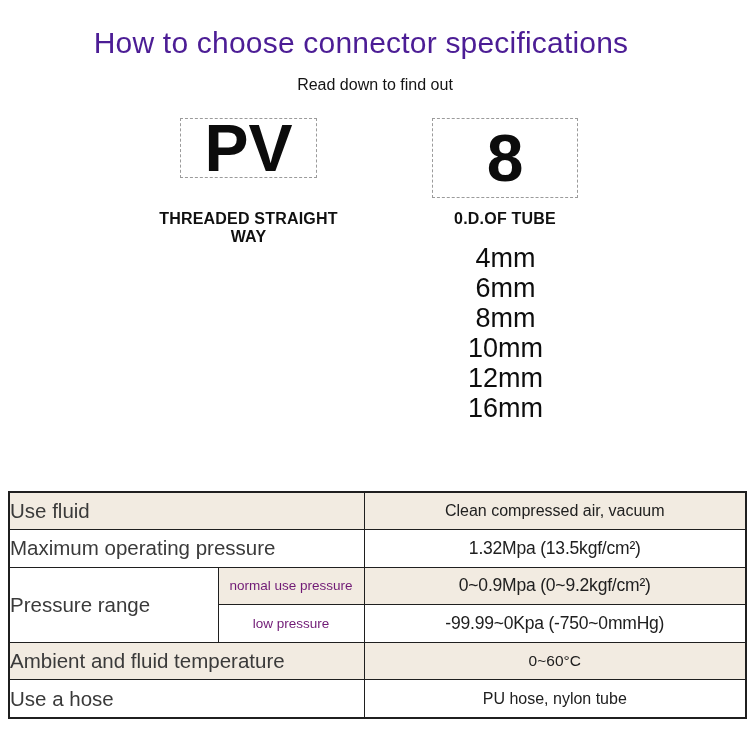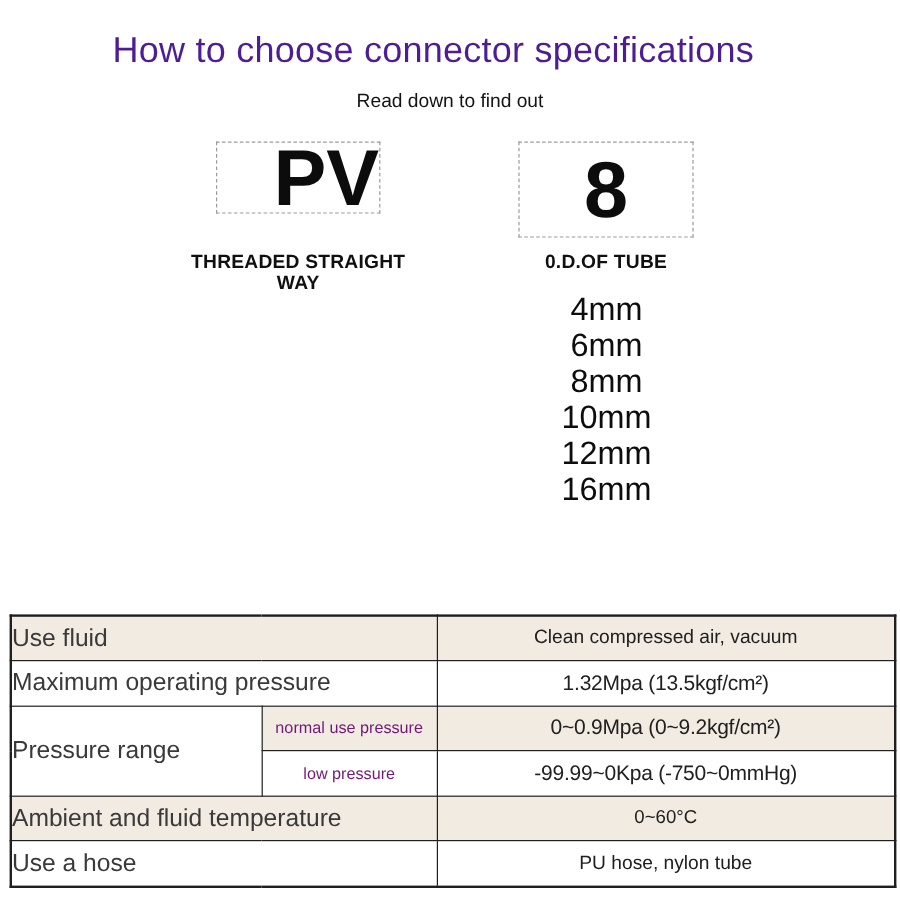--- a/index.html
+++ b/index.html
@@ -37,21 +37,21 @@
 
   
   .code-box {
     position: absolute;
     border: 1.5px dashed #9b9b9b;
     box-sizing: border-box;
     display: flex;
     align-items: center;
     justify-content: center;
   }
-  .box-left  { left: 180px; top: 118px; width: 137px; height: 60px; justify-content: flex-end; }
+  .box-left  { left: 180px; top: 118px; width: 137px; height: 60px; }
   .box-right { left: 432px; top: 118px; width: 146px; height: 80px; }
   .code-text {
     font-size: 66px;
     font-weight: bold;
     color: #0c0c0c;
     line-height: 1;
   }
   .box-label {
     position: absolute;
     top: 210px;
@@ -71,21 +71,21 @@
     width: 195px;
     text-align: center;
     font-size: 27px;
     color: #0d0d0d;
   }
   .size-item { height: 30px; line-height: 30px; }
 
   
   .spec-table {
     position: absolute;
-    left: 8px; top: 512px;
+    left: 8px; top: 491px;
     width: 737px; height: 226px;
     border-collapse: collapse;
     table-layout: fixed;
     border: 2.5px solid #1f1f1f;
     padding-left: 20px;
   }
   .spec-table td {
     border: 1.6px solid #1f1f1f;
     padding: 0;
     vertical-align: middle;

